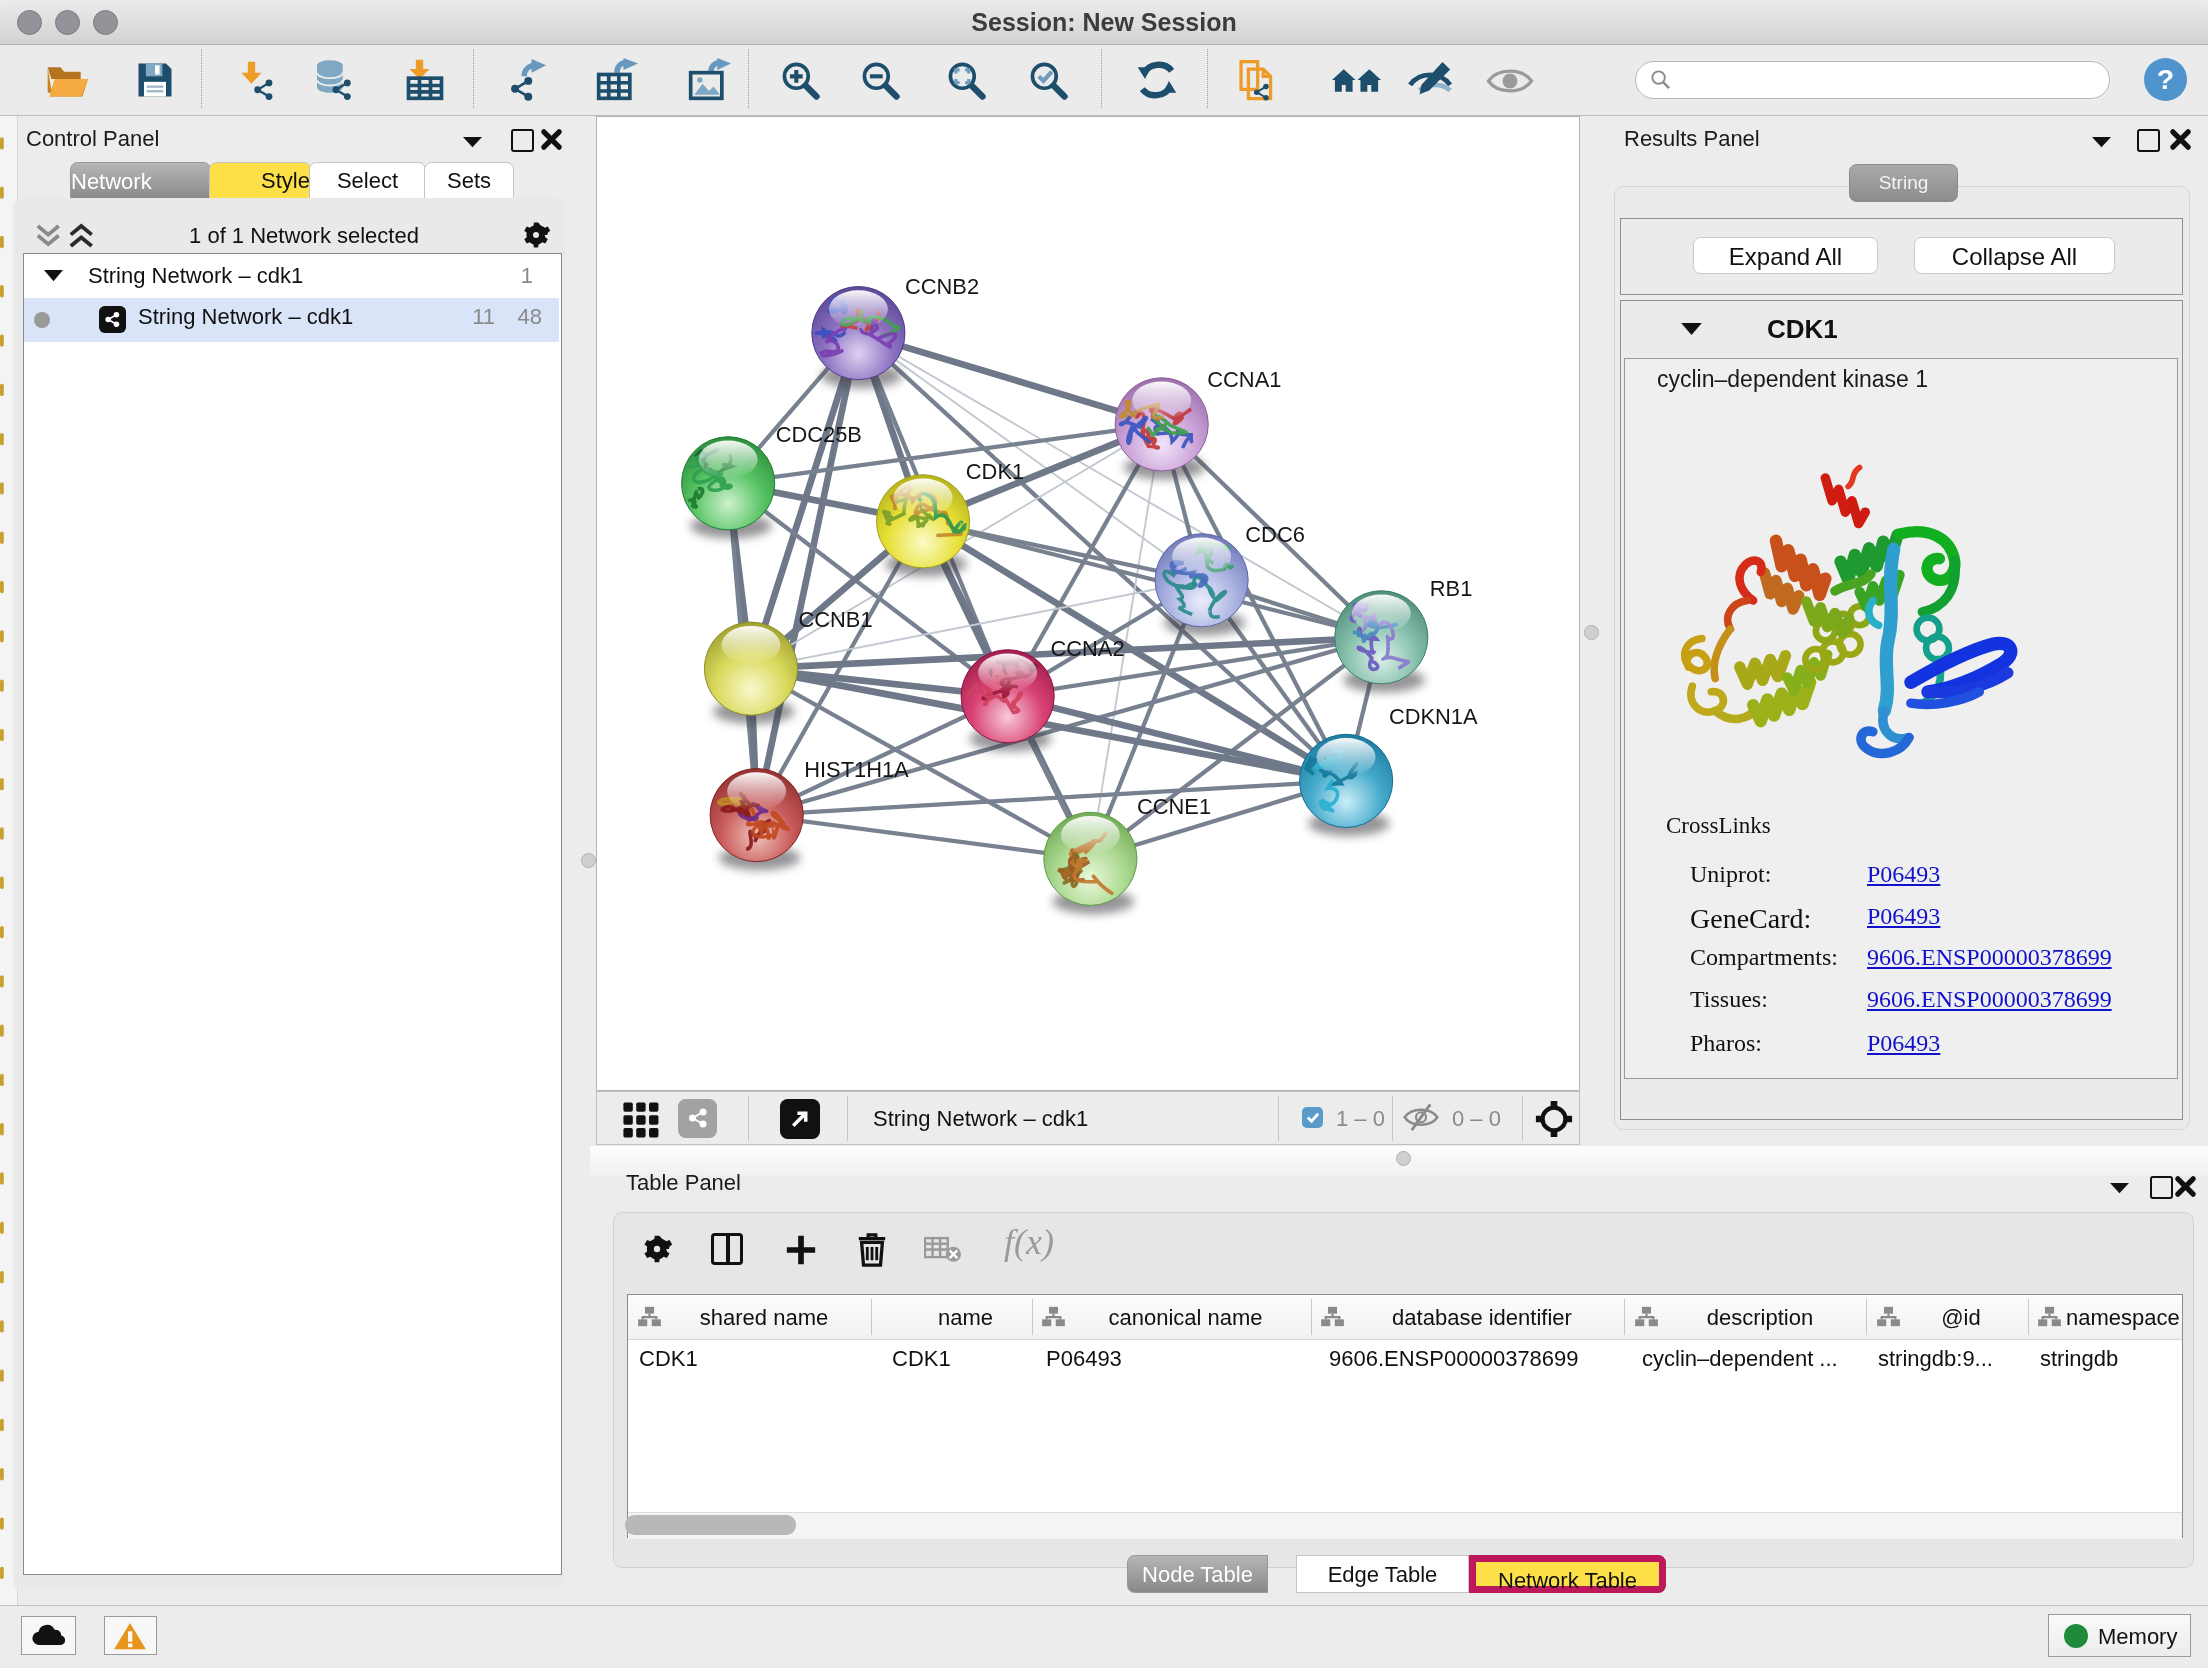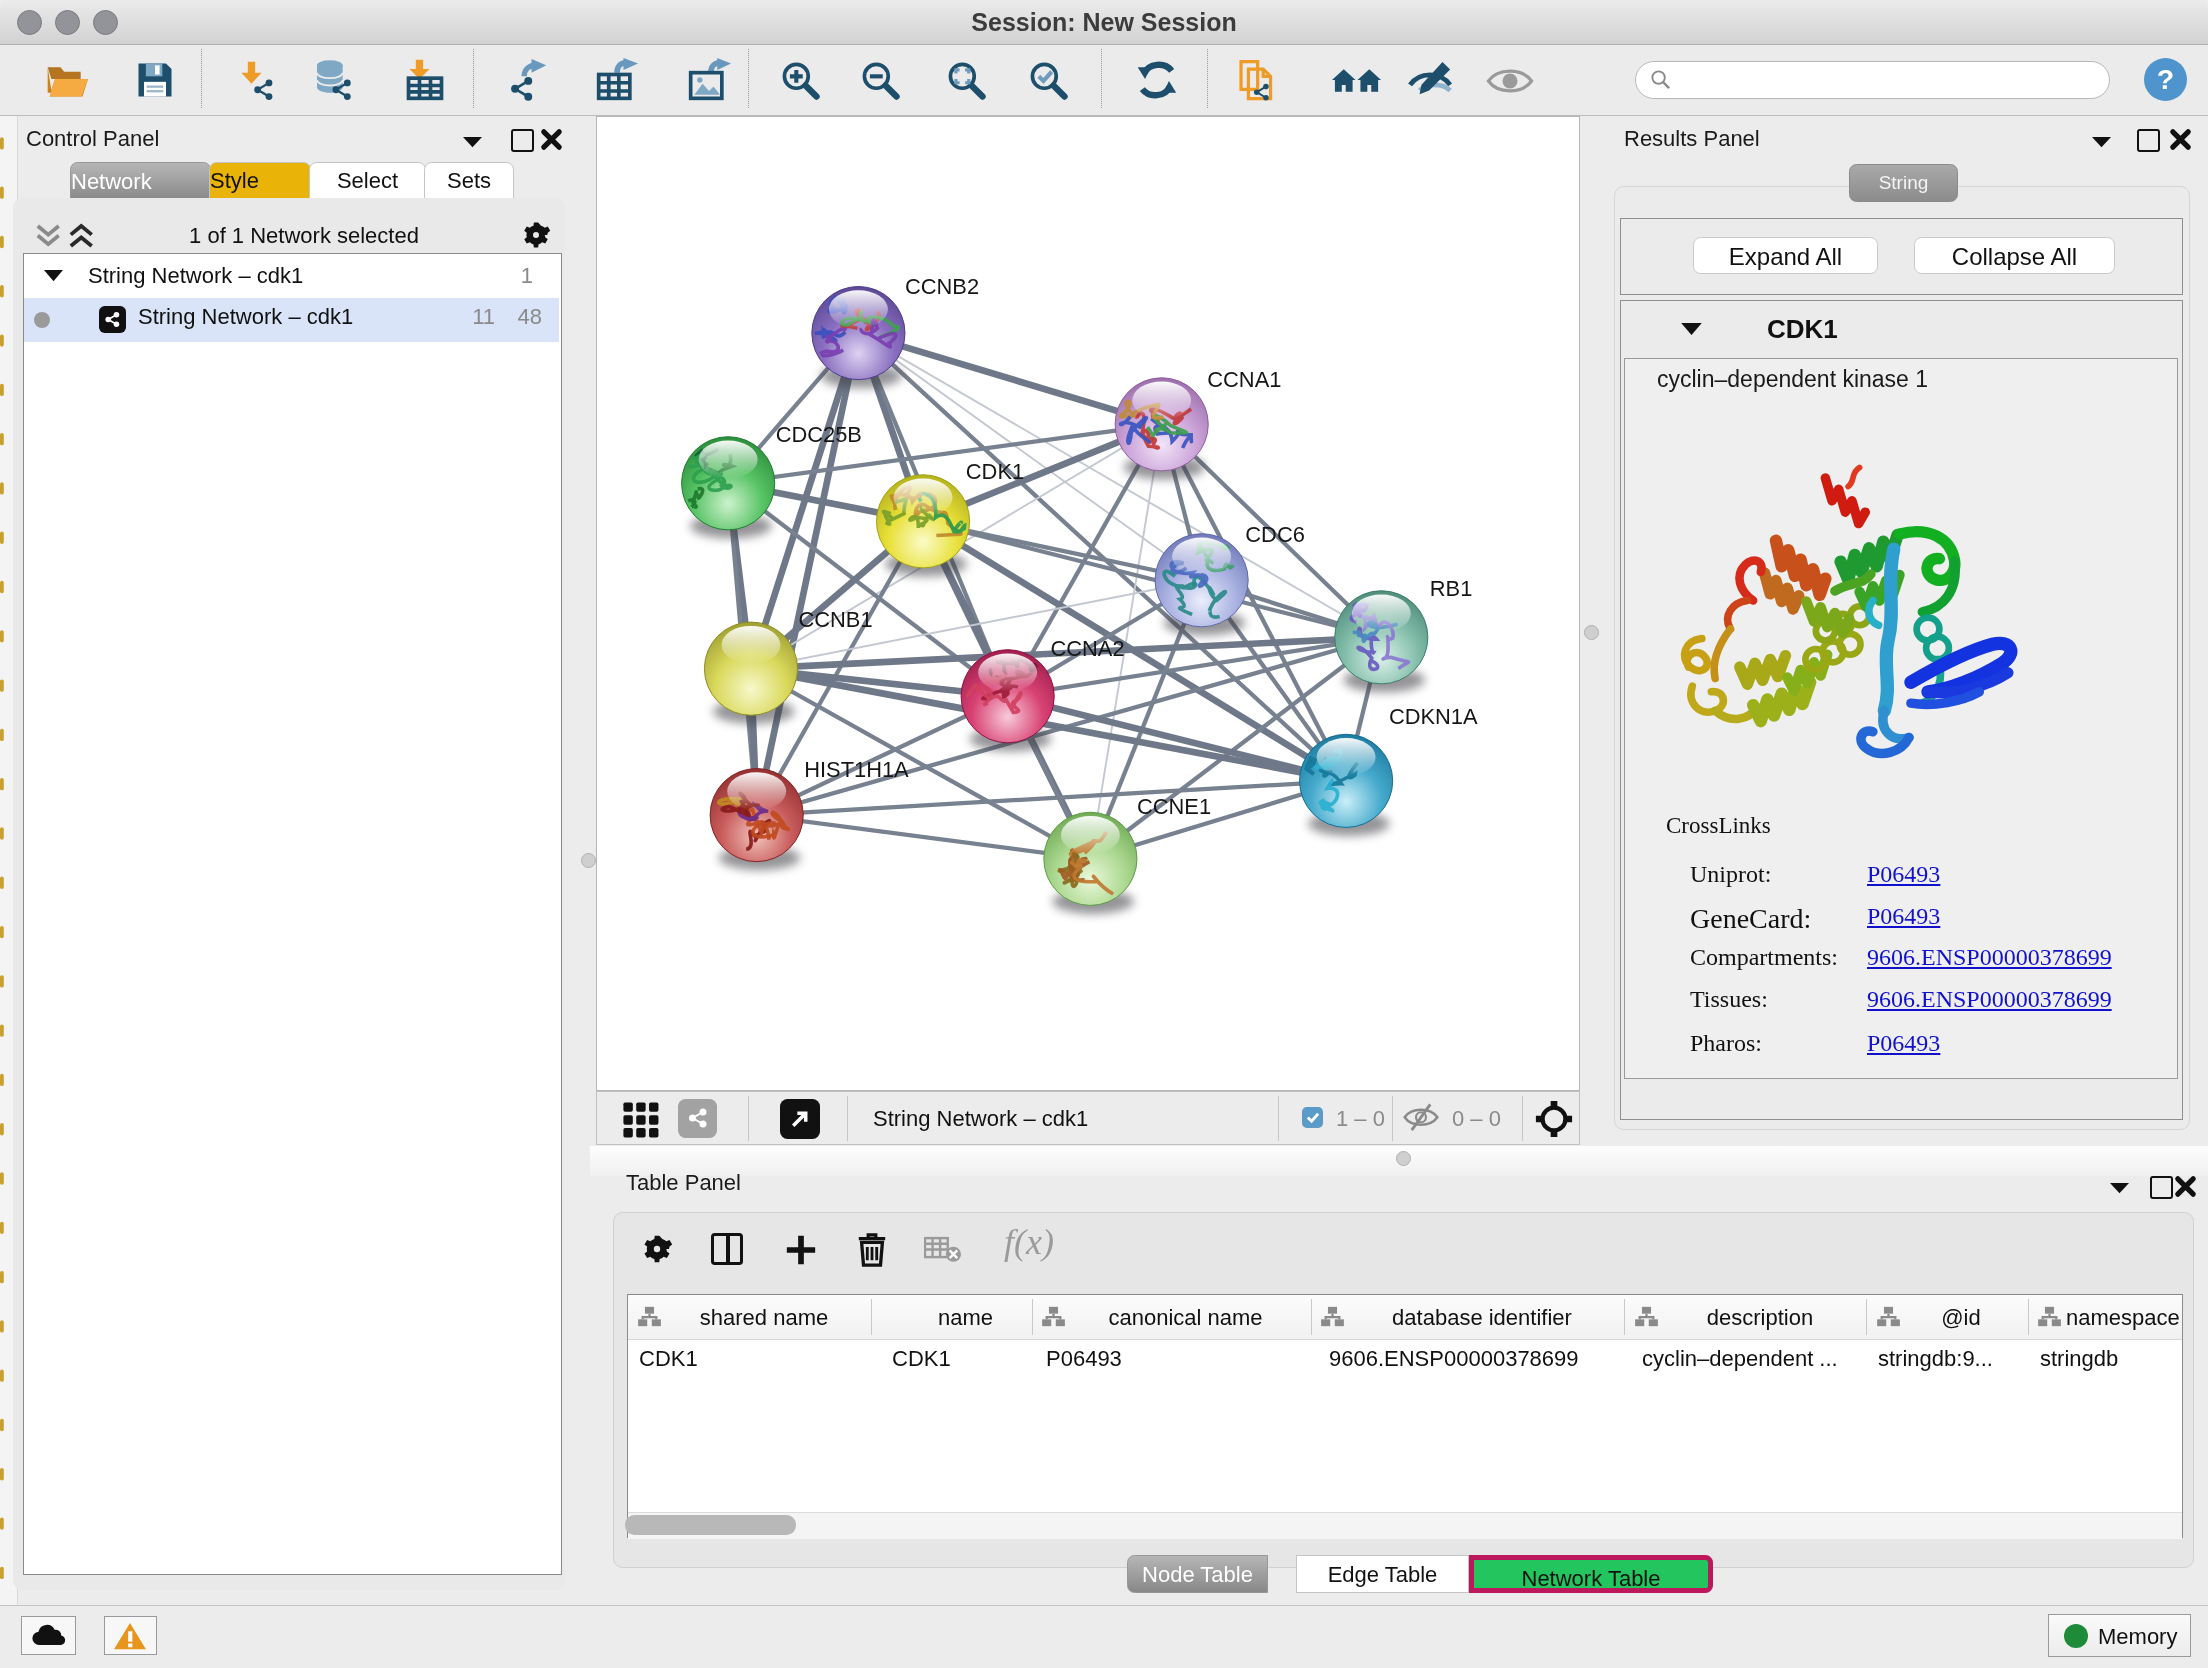--- a/index.html
+++ b/index.html
@@ -186,21 +186,21 @@
   </svg>
 <div class="abs" style="left:26px;top:126px;font-size:22px;color:#1a1a1a">Control Panel</div>
 <svg class="abs" style="left:462px;top:135px" width="21" height="13.3" viewBox="0 0 22 14">
     <path d="M1 2 h20 l-10 11 z" fill="#111"></path>
   </svg>
 <div class="abs" style="left:511px;top:129px;width:19px;height:19px;border:2.9px solid #111;border-radius:2.9px"></div>
 <svg class="abs" style="left:540px;top:128px" width="23" height="23" viewBox="0 0 24 24">
     <path d="M4 4 L20 20 M20 4 L4 20" stroke="#111" stroke-width="5.5" stroke-linecap="round"></path>
   </svg>
 <div class="abs" style="left:70px;top:162px;width:139px;height:37px;background:linear-gradient(#b6b6b6,#888888);border:1px solid #979797;border-radius:7.6px 7.6px 0 0;color:#fff;font-size:22px;text-align:left;line-height:37px">Network</div>
-<div class="abs" style="left:209px;top:162px;width:100px;height:35px;background:#eab308;border:1px solid #c4c4c4;border-radius:7.6px 7.6px 0 0;color:#111;font-size:22px;text-align:left;line-height:35px">Style</div>
+<div class="abs" style="left:209px;top:162px;width:100px;height:35px;background:#fde047;border:1px solid #c4c4c4;border-radius:7.6px 7.6px 0 0;color:#111;font-size:22px;text-align:right;line-height:35px">Style</div>
 <div class="abs" style="left:309px;top:162px;width:115px;height:35px;background:#fff;border:1px solid #c4c4c4;border-radius:7.6px 7.6px 0 0;color:#111;font-size:22px;text-align:center;line-height:35px">Select</div>
 <div class="abs" style="left:424px;top:162px;width:88px;height:35px;background:#fff;border:1px solid #c4c4c4;border-radius:7.6px 7.6px 0 0;color:#111;font-size:22px;text-align:center;line-height:35px">Sets</div>
 <div class="abs" style="left:13.3px;top:198px;width:552px;height:1392px;background:#e9e9e9;border-radius:9.5px"></div>
 <svg class="abs" style="left:34px;top:223px" width="28.5" height="27" viewBox="0 0 30 28">
     <g fill="none" stroke="#8a8a8a" stroke-width="4">
       <path d="M4 3 l11 9 11-9"></path>
       <path d="M4 13 l11 9 11-9"></path>
     </g>
   </svg>
 <svg class="abs" style="left:67px;top:223px" width="28.5" height="27" viewBox="0 0 30 28">
@@ -720,21 +720,21 @@
 <div class="abs" style="left:892px;top:1346px;font-size:22px;color:#111">CDK1</div>
 <div class="abs" style="left:1046px;top:1346px;font-size:22px;color:#111">P06493</div>
 <div class="abs" style="left:1329px;top:1346px;font-size:22px;color:#111">9606.ENSP00000378699</div>
 <div class="abs" style="left:1642px;top:1346px;font-size:22px;color:#111">cyclin–dependent ...</div>
 <div class="abs" style="left:1878px;top:1346px;font-size:22px;color:#111">stringdb:9...</div>
 <div class="abs" style="left:2040px;top:1346px;font-size:22px;color:#111">stringdb</div>
 <div class="abs" style="left:628px;top:1512px;width:1554px;height:26px;background:#f4f4f4;border-top:1px solid #dcdcdc"></div>
 <div class="abs" style="left:625px;top:1515px;width:171px;height:20px;background:#b8b8b8;border-radius:9.5px"></div>
 <div class="abs" style="left:1127px;top:1555px;width:141px;height:38px;background:linear-gradient(#b6b6b6,#888888);border:1px solid #979797;border-radius:7.6px 0 0 7.6px;color:#fff;font-size:22px;text-align:center;line-height:38px;box-sizing:border-box">Node Table</div>
 <div class="abs" style="left:1296px;top:1555px;width:173px;height:38px;background:#fff;border:1px solid #c4c4c4;font-size:22px;color:#111;text-align:center;line-height:38px;box-sizing:border-box">Edge Table</div>
-<div class="abs" style="left:1469px;top:1555px;width:244px;height:38px;background:#22c55e;border:5px solid #be185d;border-radius:0 7.6px 7.6px 0;font-size:22px;color:#111;text-align:center;line-height:38px;box-sizing:border-box">Network Table</div>
+<div class="abs" style="left:1469px;top:1555px;width:197px;height:38px;background:#fde047;border:7px solid #be185d;border-radius:0 7.6px 7.6px 0;font-size:22px;color:#111;text-align:center;line-height:38px;box-sizing:border-box">Network Table</div>
 <div class="abs" style="left:0;top:1605px;width:2208px;height:63px;background:#ececec;border-top:1px solid #c4c4c4"></div>
 <div class="abs" style="left:21px;top:1616px;width:55px;height:39px;background:#f7f7f7;border:1px solid #9a9a9a;box-sizing:border-box"></div>
 <svg class="abs" style="left:30px;top:1624px" width="36" height="23" viewBox="0 0 38 24">
     <path d="M10 22 a7 7 0 0 1 -1-14 a9 9 0 0 1 17-2 a6 6 0 0 1 7 6 a5 5 0 0 1 -2 10 z" fill="#111"></path>
   </svg>
 <div class="abs" style="left:104px;top:1616px;width:53px;height:39px;background:#f7f7f7;border:1px solid #9a9a9a;box-sizing:border-box"></div>
 <svg class="abs" style="left:112px;top:1621px" width="36" height="30" viewBox="0 0 38 32">
     <path d="M19 2 L36 30 H2 z" fill="#e8951d"></path>
     <rect x="17" y="11" width="4.5" height="11" fill="#fff"></rect>
     <rect x="17" y="24" width="4.5" height="4" fill="#fff"></rect>

